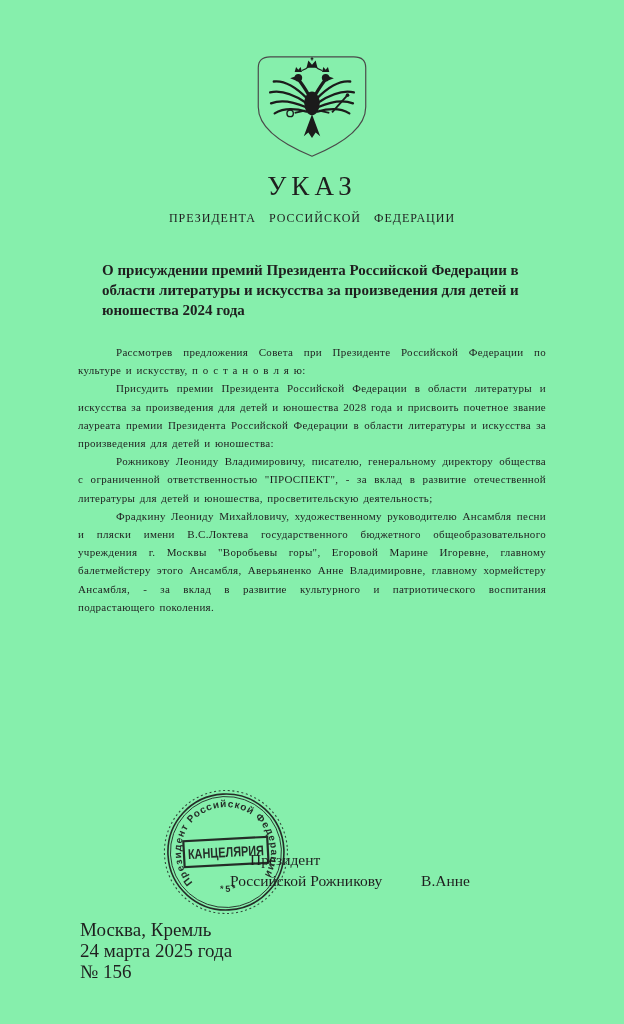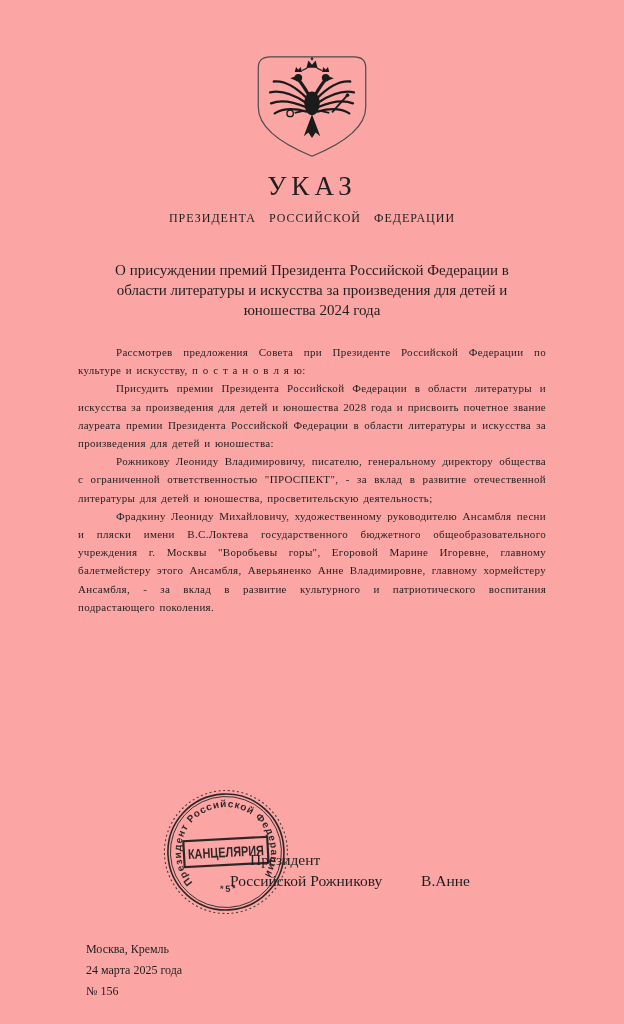--- a/index.html
+++ b/index.html
@@ -1,20 +1,20 @@
 <!DOCTYPE html>
 <html><head>
 <meta charset="utf-8">
 <style>
   html, body { margin: 0; padding: 0; background: #ffffff; }
   .page {
     position: relative;
     width: 624px;
     height: 1024px;
-    background: #fca5a5;
+    background: #86efac;
     overflow: hidden;
     font-family: "Liberation Serif", "DejaVu Serif", serif;
     color: #1f1f1f;
   }
   .emblem {
     width: 112px;
     height: 102px;
     margin: 56px auto 0 auto;
     display: block;
   }
@@ -29,23 +29,23 @@
     margin: 9px 0 0 0;
     text-align: center;
     font-size: 12px;
     font-weight: normal;
     letter-spacing: 1px;
     word-spacing: 9px;
   }
   .heading {
     margin: 34px auto 0 auto;
     width: 420px;
-    text-align: center;
+    text-align: left;
     font-size: 15px;
-    font-weight: normal;
+    font-weight: bold;
     line-height: 20px;
   }
   .content {
     padding: 0 78px 0 78px;
   }
   .body-text { margin-top: 23px; }
   .body-text p {
     margin: 0;
     font-size: 11px;
     line-height: 18.2px;
@@ -64,24 +64,23 @@
   }
   .signature .line1 { padding-left: 20px; }
   .signature .line2 {
     display: flex;
     justify-content: space-between;
     align-items: baseline;
   }
   .footer {
     position: absolute;
     left: 80px;
-    top: 939px;
-    font-size: 12px;
+    top: 920px;
+    font-size: 19px;
     line-height: 20.8px;
-    margin-left: 6px;
   }
   .stamp {
     position: absolute;
     left: 142px;
     top: 781px;
     transform: rotate(-3deg);
     opacity: 0.92;
   }
   .stamp text {
     font-family: "Liberation Sans", "DejaVu Sans", sans-serif;

